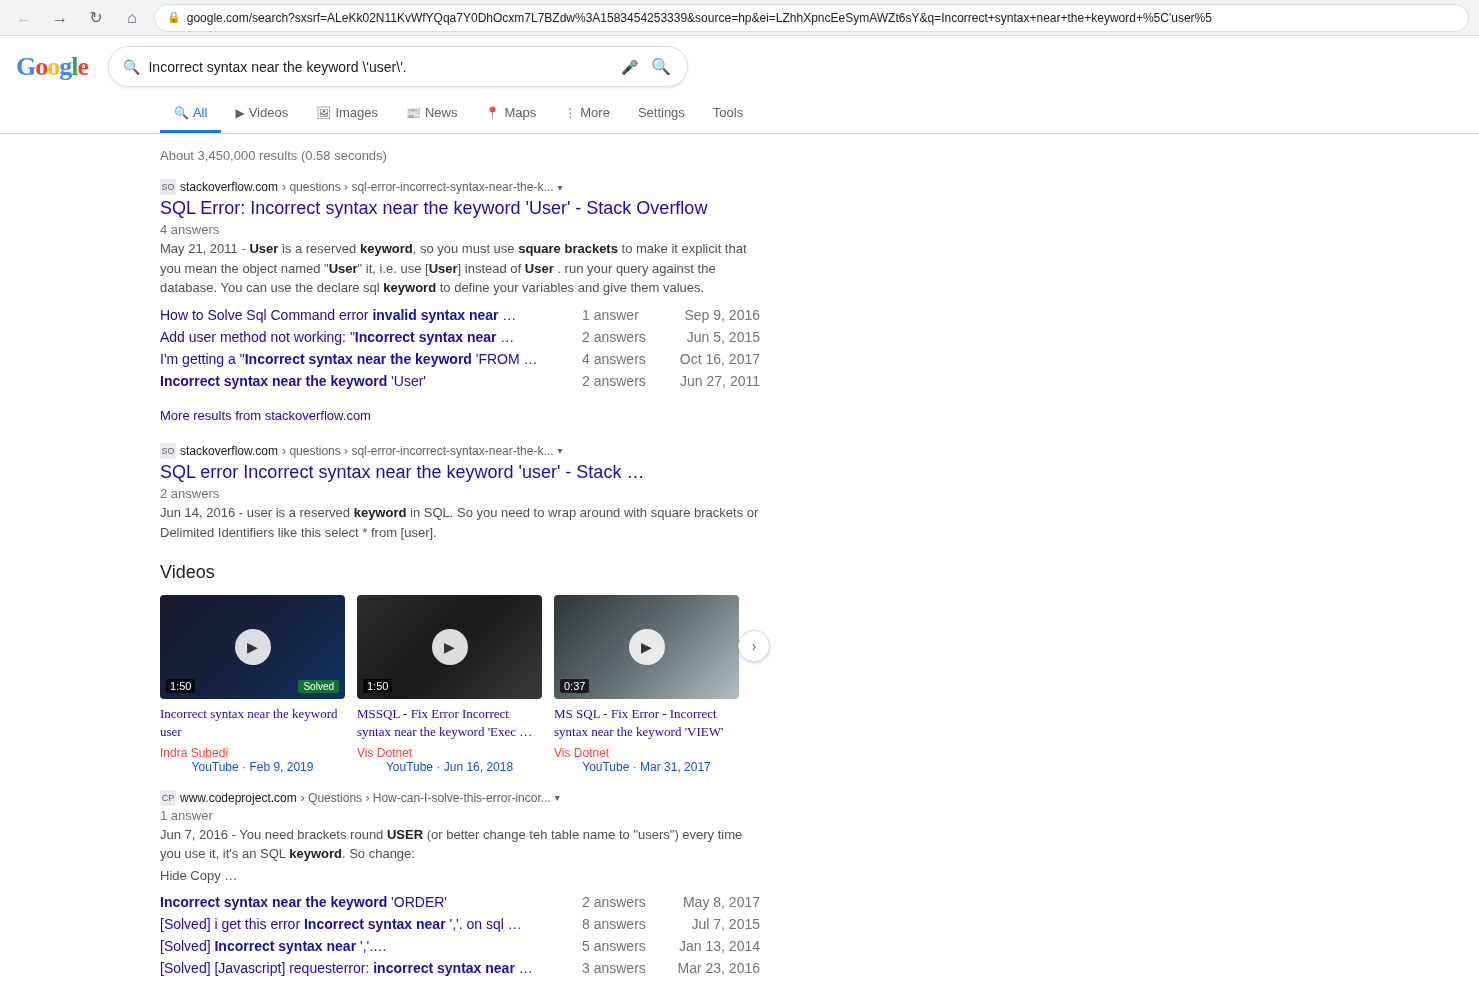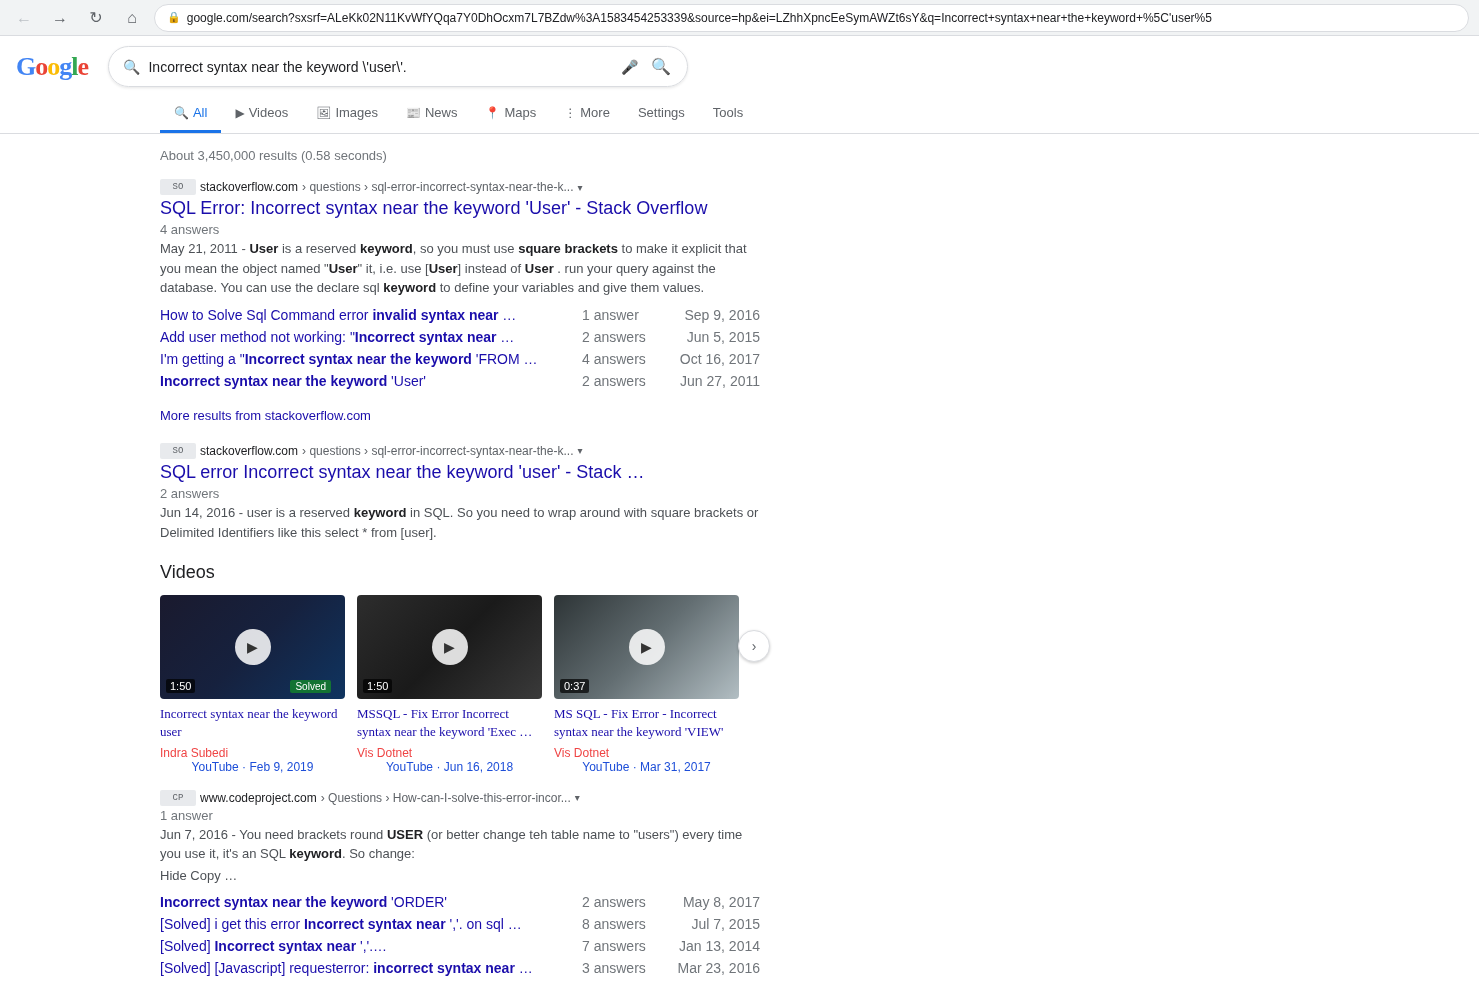--- a/index.html
+++ b/index.html
@@ -135,29 +135,28 @@
     .result-item { margin-bottom: 20px; }
     .result-source {
       font-size: 12px;
       color: #202124;
       display: flex;
       align-items: center;
       gap: 4px;
       margin-bottom: 2px;
     }
     .result-source .site-icon {
-      width: 36px; height: 16px;
+      width: 16px; height: 16px;
       background: #e8eaed;
       border-radius: 2px;
       display: inline-flex;
       align-items: center;
       justify-content: center;
       font-size: 9px;
       color: #5f6368;
-      font-family: Liberation Mono, monospace;
     }
     .result-source-url { color: #202124; }
     .result-source-breadcrumb { color: #5f6368; }
     .dropdown-arrow {
       color: #5f6368;
       font-size: 10px;
       cursor: pointer;
     }
     .result-title {
       font-size: 18px;
@@ -268,21 +267,21 @@
       cursor: pointer;
       box-shadow: 0 1px 3px rgba(0,0,0,0.2);
       font-size: 14px;
       color: #5f6368;
     }
 
     
     .video-solved-badge {
       position: absolute;
       bottom: 6px;
-      right: 14px;
+      right: 6px;
       background: #137333;
       color: #fff;
       font-size: 10px;
       padding: 1px 5px;
       border-radius: 2px;
     }
   </style>
 </head>
 <body>
 
@@ -458,21 +457,21 @@
           <span class="related-q-answers">2 answers</span>
           <span class="related-q-date">May 8, 2017</span>
         </div>
         <div class="related-q-row">
           <a class="related-q-link">[Solved] i get this error <b>Incorrect syntax near</b> ','. on sql …</a>
           <span class="related-q-answers">8 answers</span>
           <span class="related-q-date">Jul 7, 2015</span>
         </div>
         <div class="related-q-row">
           <a class="related-q-link">[Solved] <b>Incorrect syntax near</b> ','.…</a>
-          <span class="related-q-answers">7 answers</span>
+          <span class="related-q-answers">5 answers</span>
           <span class="related-q-date">Jan 13, 2014</span>
         </div>
         <div class="related-q-row">
           <a class="related-q-link">[Solved] [Javascript] requesterror: <b>incorrect syntax near</b> …</a>
           <span class="related-q-answers">3 answers</span>
           <span class="related-q-date">Mar 23, 2016</span>
         </div>
       </div>
     </div>
 

